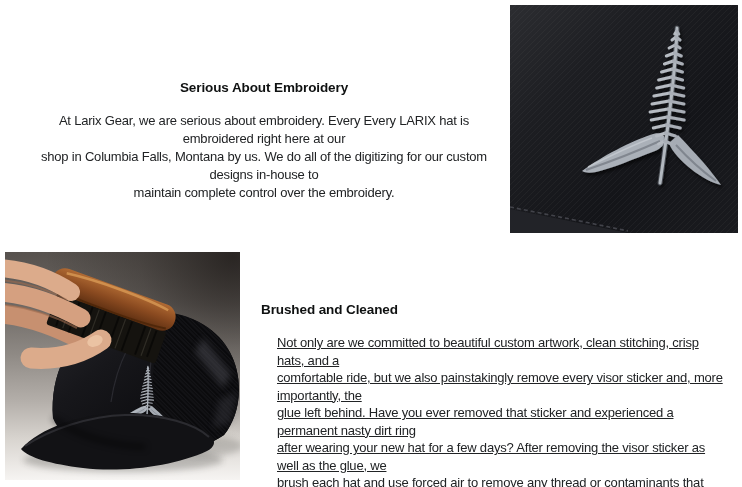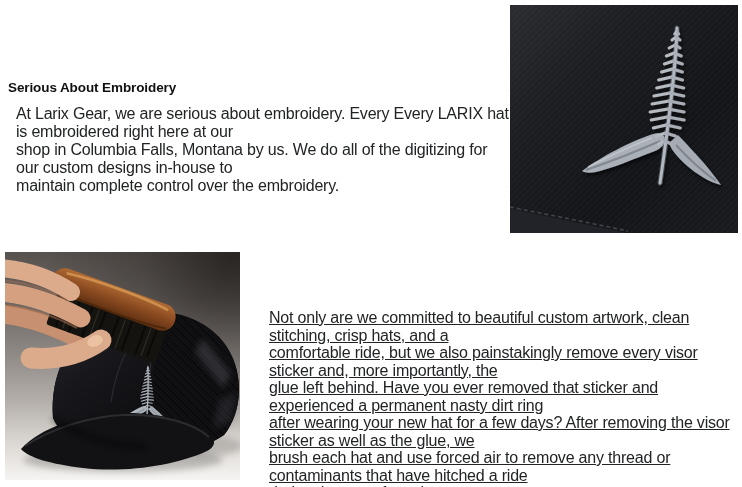--- a/index.html
+++ b/index.html
@@ -5,24 +5,24 @@
   html,body{margin:0;padding:0;background:#ffffff;}
   #page{
     position:relative;width:742px;height:487px;background:#ffffff;overflow:hidden;
     font-family:"Liberation Sans",sans-serif;
   }
   .sec-text h2{
     margin:0 0 9px 0;font-size:13.5px;font-weight:bold;color:#0f1111;
     letter-spacing:-0.1px;line-height:17px;
   }
   .sec-text p{
-    margin:8px;font-size:16px;color:#212325;letter-spacing:-0.2px;
+    margin:16px;font-size:13px;color:#212325;letter-spacing:-0.2px;
     white-space:pre-line;
   }
-  #sec1-text{position:absolute;left:8px;top:79px;width:512px;}
+  #sec1-text{position:absolute;left:8px;top:79px;width:512px;text-align:center;}
   #sec1-text p{line-height:18px;}
   #sec2-text{position:absolute;left:261px;top:301px;width:481px;}
   #sec2-text p{line-height:17.5px;text-decoration:underline;}
   #photo1{position:absolute;left:510px;top:5px;width:228px;height:228px;}
   #photo2{position:absolute;left:5px;top:252px;width:235px;height:228px;}
   svg{display:block;}
 </style>
 </head>
 <body>
 
@@ -149,20 +149,21 @@
       <path d="M-6,16 C24,18 48,28 66,40" stroke="#dcab8b" stroke-width="18" stroke-linecap="round" fill="none"></path>
       <path d="M-6,40 C26,42 54,54 76,66" stroke="#d5a080" stroke-width="19" stroke-linecap="round" fill="none"></path>
       <path d="M-6,28 C20,30 44,38 62,48" stroke="#9c6a4e" stroke-width="2" fill="none" opacity="0.6"></path>
       <path d="M-6,52 C24,55 50,64 72,76" stroke="#9c6a4e" stroke-width="2" fill="none" opacity="0.6"></path>
       <path d="M26,106 C52,108 76,102 96,88" stroke="#dcab8b" stroke-width="21" stroke-linecap="round" fill="none"></path>
       <ellipse cx="90" cy="89" rx="8" ry="5.5" fill="#ecc5a5" opacity="0.9" transform="rotate(-22 90 89)"></ellipse>
     </g>
   </svg>
 
   <div id="sec2-text" class="sec-text">
+    <h2>Brushed and Cleaned</h2>
     <p>Not only are we committed to beautiful custom artwork, clean stitching, crisp hats, and a
 comfortable ride, but we also painstakingly remove every visor sticker and, more importantly, the
 glue left behind. Have you ever removed that sticker and experienced a permanent nasty dirt ring
 after wearing your new hat for a few days? After removing the visor sticker as well as the glue, we
 brush each hat and use forced air to remove any thread or contaminants that have hitched a ride
 during the manufacturing process.</p>
   </div>
 
 </div>
 

